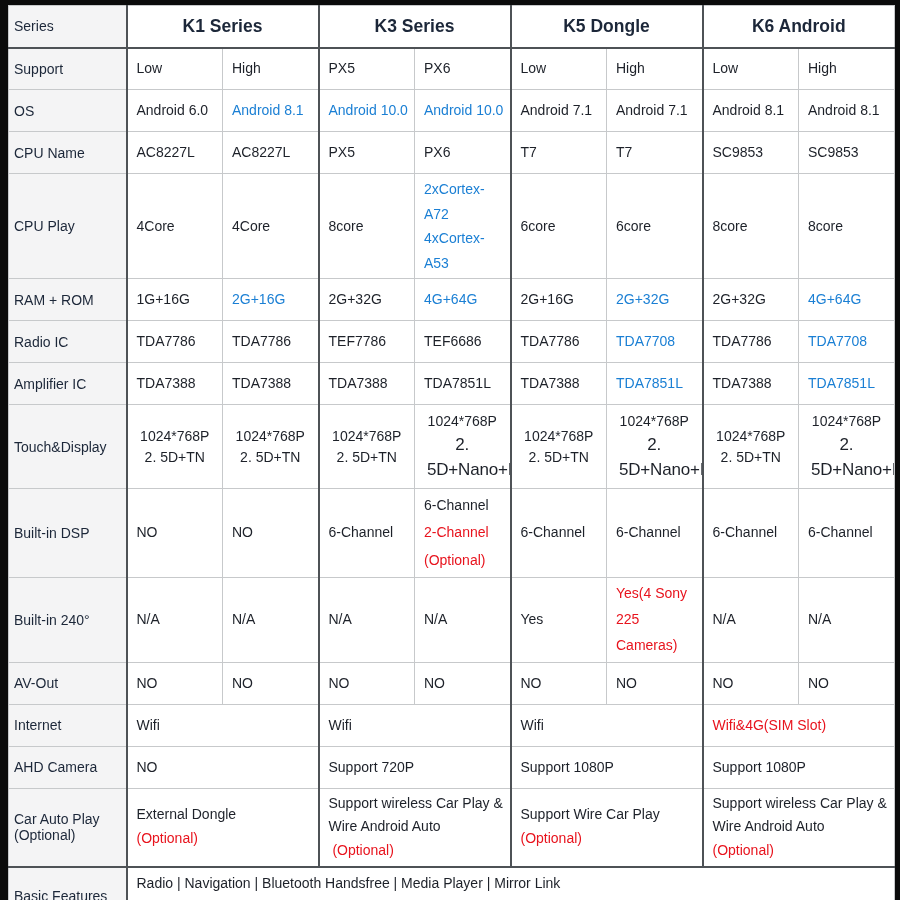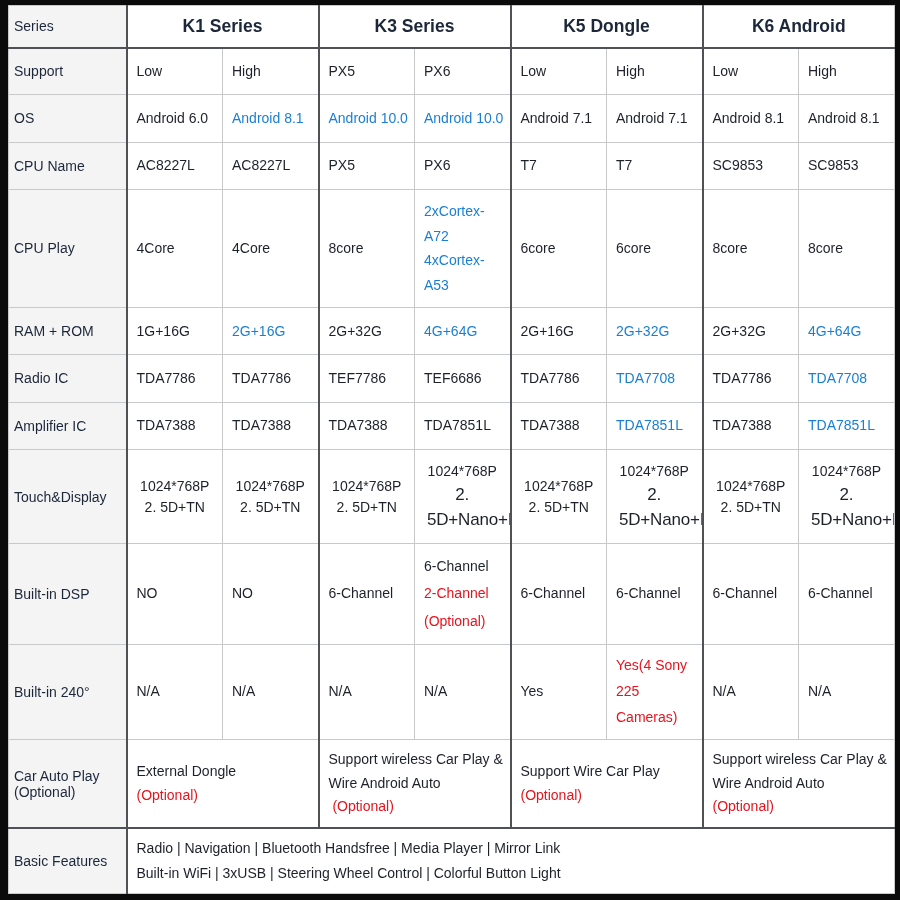--- a/index.html
+++ b/index.html
@@ -372,20 +372,77 @@
           <td>
             <div class="line c-red">Yes(4 Sony 225 Cameras)</div>
           </td>
           <td class="grp">
             <div class="line">N/A</div>
           </td>
           <td>
             <div class="line">N/A</div>
           </td>
         </tr>
+        <tr class="row-av-out">
+          <th class="lbl">AV-Out</th>
+          <td class="grp">
+            <div class="line">NO</div>
+          </td>
+          <td>
+            <div class="line">NO</div>
+          </td>
+          <td class="grp">
+            <div class="line">NO</div>
+          </td>
+          <td>
+            <div class="line">NO</div>
+          </td>
+          <td class="grp">
+            <div class="line">NO</div>
+          </td>
+          <td>
+            <div class="line">NO</div>
+          </td>
+          <td class="grp">
+            <div class="line">NO</div>
+          </td>
+          <td>
+            <div class="line">NO</div>
+          </td>
+        </tr>
+        <tr class="row-internet">
+          <th class="lbl">Internet</th>
+          <td colspan="2" class="grp">
+            <div class="line">Wifi</div>
+          </td>
+          <td colspan="2" class="grp">
+            <div class="line">Wifi</div>
+          </td>
+          <td colspan="2" class="grp">
+            <div class="line">Wifi</div>
+          </td>
+          <td colspan="2" class="grp">
+            <div class="line c-red">Wifi&amp;4G(SIM Slot)</div>
+          </td>
+        </tr>
+        <tr class="row-ahd-camera">
+          <th class="lbl">AHD Camera</th>
+          <td colspan="2" class="grp">
+            <div class="line">NO</div>
+          </td>
+          <td colspan="2" class="grp">
+            <div class="line">Support 720P</div>
+          </td>
+          <td colspan="2" class="grp">
+            <div class="line">Support 1080P</div>
+          </td>
+          <td colspan="2" class="grp">
+            <div class="line">Support 1080P</div>
+          </td>
+        </tr>
         <tr class="row-car-auto-play">
           <th class="lbl">Car Auto Play
 (Optional)</th>
           <td colspan="2" class="grp">
             <div class="line">External Dongle</div>
             <div class="line c-red">(Optional)</div>
           </td>
           <td colspan="2" class="grp">
             <div class="line">Support wireless Car Play &amp; Wire Android Auto</div>
             <div class="line c-red"> (Optional)</div>

